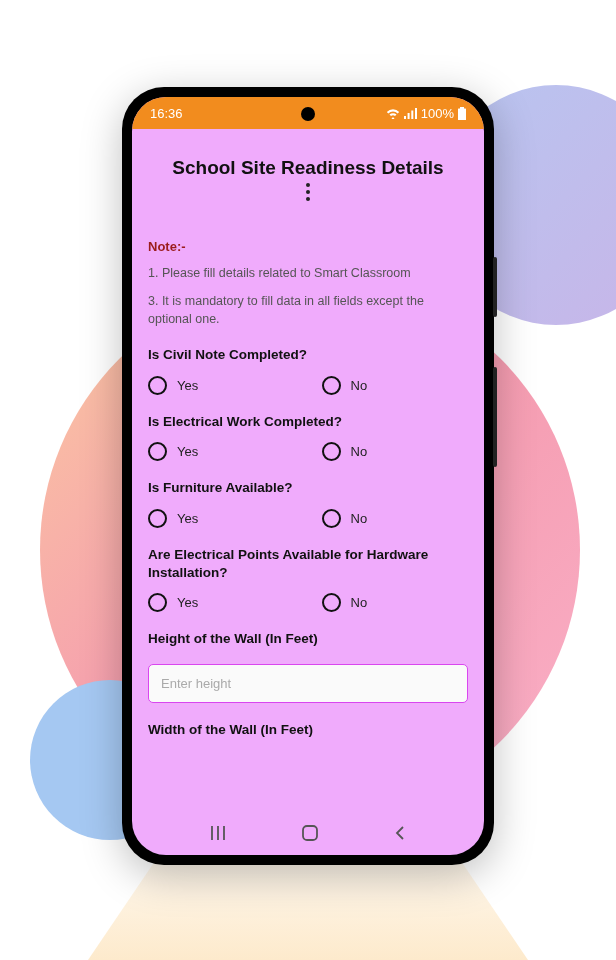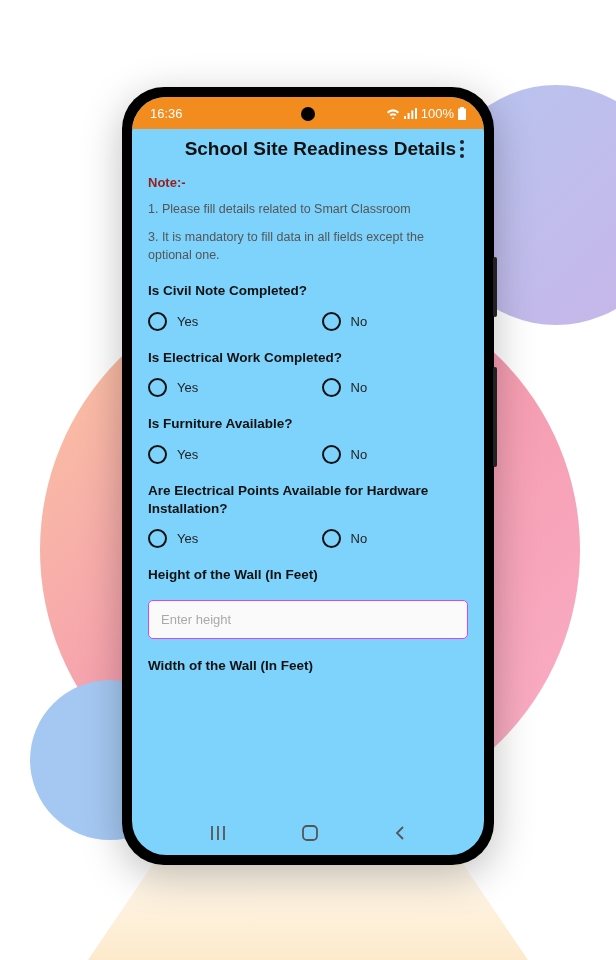--- a/index.html
+++ b/index.html
@@ -53,21 +53,21 @@
       border-radius: 42px;
       padding: 10px;
       z-index: 5;
       box-shadow: 0 10px 40px rgba(0,0,0,0.25);
     }
     .phone-side-btn { position: absolute; background:#222; right:-3px; width:4px; border-radius:2px; }
     .sb1 { top: 170px; height: 60px; }
     .sb2 { top: 280px; height: 100px; }
     .screen {
       width: 100%; height: 100%;
-      background: #7dd3fc;
+      background: #f0abfc;
       border-radius: 34px;
       overflow: hidden;
       position: relative;
       display: flex; flex-direction: column;
     }
     .camera-hole {
       position: absolute;
       top: 10px; left: 50%;
       transform: translateX(-50%);
       width: 14px; height: 14px;
@@ -78,22 +78,23 @@
       height: 32px;
       background: #f28c1e;
       display: flex; align-items: center; justify-content: space-between;
       padding: 0 18px;
       color: #fff;
       font-size: 13px;
       font-weight: 500;
     }
     .status-right { display:flex; align-items:center; gap:4px; }
     .header {
-      display: flex; align-items: center; justify-content: flex-end;
-      padding: 7px 16px;
+      display: flex; align-items: center; justify-content: space-between;
+      padding: 28px 16px;
+      flex-direction: column;
     }
     .header-title {
       font-weight: 700;
       font-size: 19px;
       color: #111;
     }
     .more-icon {
       display:flex; flex-direction:column; gap:3px; padding:4px; cursor:pointer;
     }
     .more-icon span { width:4px; height:4px; background:#222; border-radius:50%; }

